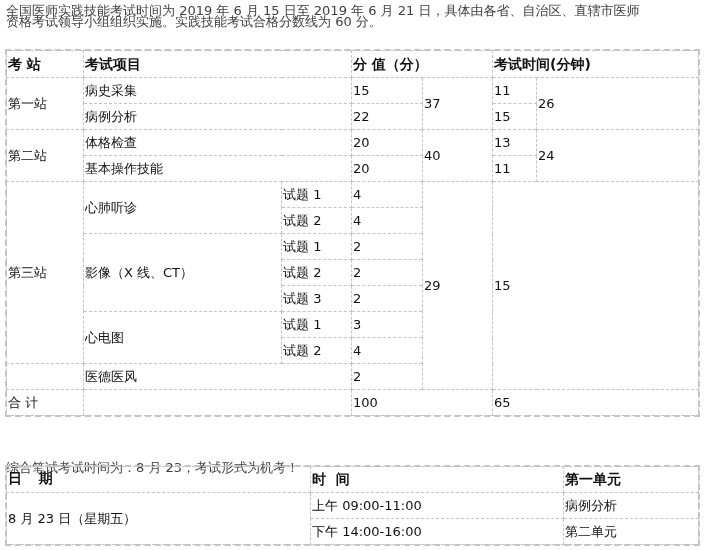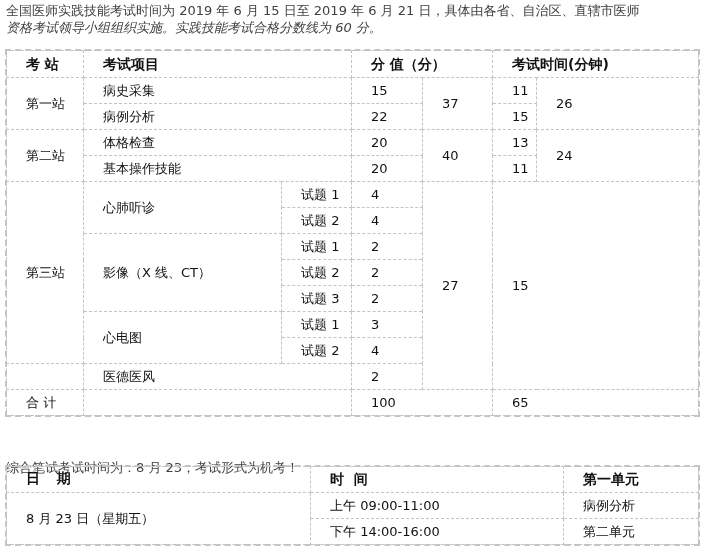--- a/index.html
+++ b/index.html
@@ -1,33 +1,33 @@
 <!DOCTYPE html>
 <html><head>
 <meta charset="utf-8">
 <style>
   html, body { margin:0; padding:0; background:#ffffff; }
   body { width:705px; height:550px; position:relative; overflow:hidden;
          font-family:"DejaVu Sans", sans-serif; font-size:13px; color:#111; }
   .para { position:absolute; left:6px; width:700px; line-height:24px; font-size:13px; color:#404040; white-space:nowrap; }
   table { position:absolute; border-collapse:collapse; table-layout:fixed; }
-  td { border:1px dashed #c4c4c4; padding:0 0 0 19px; font-size:13px; line-height:15px; vertical-align:middle; white-space:nowrap; overflow:hidden; }
+  td { border:1px dashed #c4c4c4; padding:0 0 0 1px; font-size:13px; line-height:15px; vertical-align:middle; white-space:nowrap; overflow:hidden; }
   td.h { font-weight:bold; font-size:14px; }
   #t1 { left:6px; top:50px; width:692px; }
   #t1 tr { height:26px; }
   #t1 tr.hdr { height:27px; }
   #t2 { left:6px; top:466px; width:692px; }
   #t2 tr { height:26px; }
   .outer { outline:2px dashed #c4c4c4; outline-offset:-1px; }
 </style>
 </head>
 <body>
 
 <div class="para" style="top:-1px;">全国医师实践技能考试时间为 2019 年 6 月 15 日至 2019 年 6 月 21 日，具体由各省、自治区、直辖市医师</div>
-<div class="para" style="top:16px;font-style:italic;">资格考试领导小组组织实施。实践技能考试合格分数线为 60 分。</div>
+<div class="para" style="top:10px;">资格考试领导小组组织实施。实践技能考试合格分数线为 60 分。</div>
 
 <table id="t1" class="outer">
   <colgroup>
     <col style="width:77px">
       <col style="width:198px">
       <col style="width:70px">
     <col style="width:71px">
       <col style="width:70px">
       <col style="width:44px">
       <col style="width:162px">
@@ -66,21 +66,21 @@
     <td colspan="2">基本操作技能</td>
     <td>20</td>
     <td>11</td>
   </tr>
 
   <tr>
     <td rowspan="7">第三站</td>
     <td rowspan="2">心肺听诊</td>
     <td>试题 1</td>
     <td>4</td>
-    <td rowspan="8">27</td>
+    <td rowspan="8">29</td>
     <td colspan="2" rowspan="8">15</td>
   </tr>
   <tr>
     <td>试题 2</td>
     <td>4</td>
   </tr>
   <tr>
     <td rowspan="3">影像（X 线、CT）</td>
     <td>试题 1</td>
     <td>2</td>

